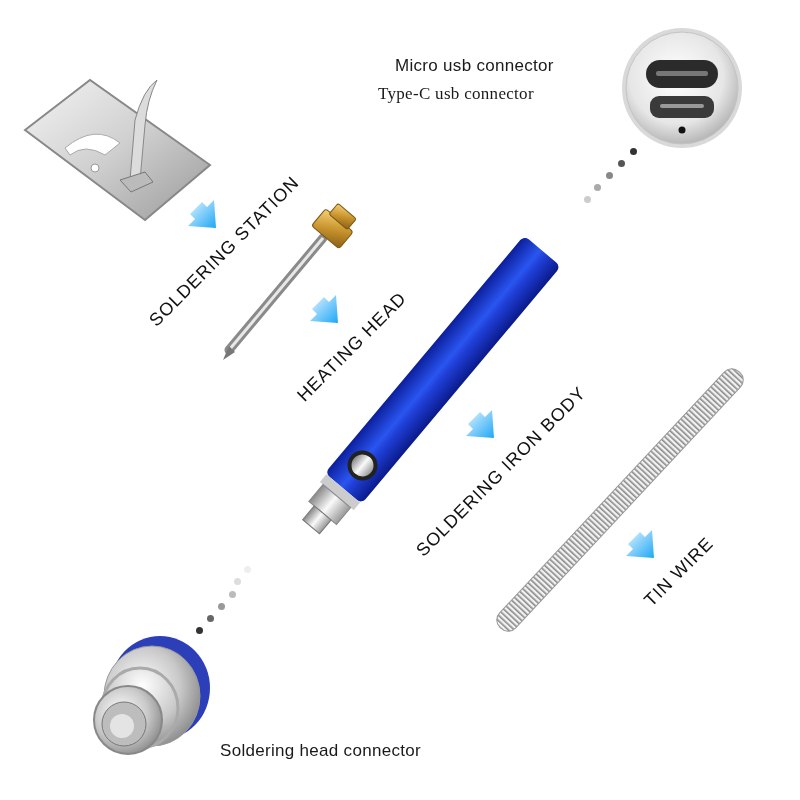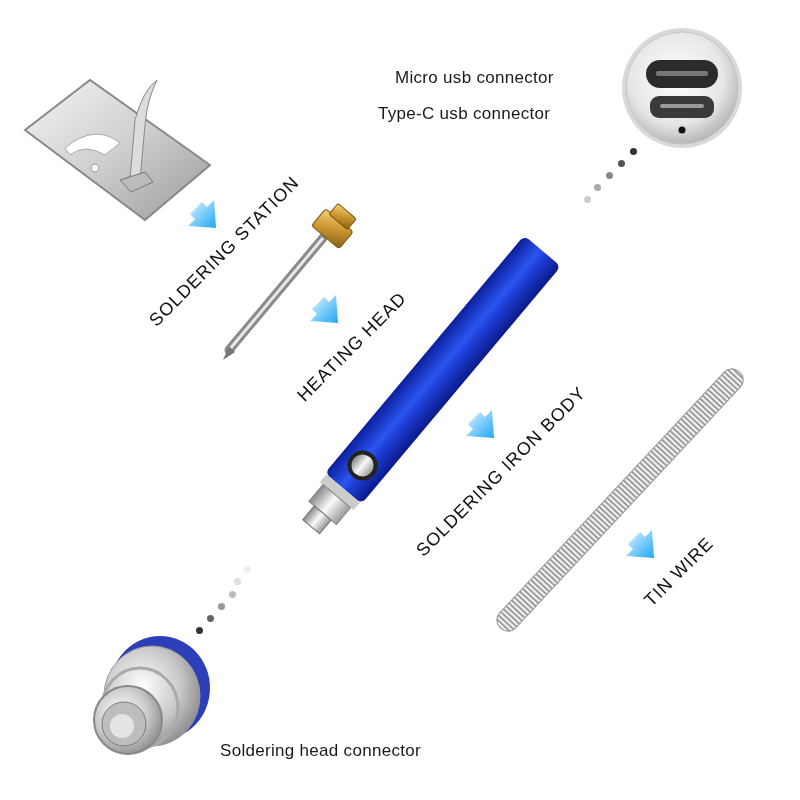--- a/index.html
+++ b/index.html
@@ -25,22 +25,22 @@
     <circle cx="62" cy="62" r="60" fill="#d9d9d9"></circle>
     <circle cx="62" cy="62" r="56" fill="url(#cap)" stroke="#c4c4c4"></circle>
     <rect x="26" y="34" width="72" height="28" rx="14" fill="#2b2b2b"></rect>
     <rect x="36" y="45" width="52" height="5" rx="2" fill="#777"></rect>
     <rect x="30" y="70" width="64" height="22" rx="9" fill="#3a3a3a"></rect>
     <rect x="40" y="78" width="44" height="4" rx="2" fill="#999"></rect>
     <circle cx="62" cy="104" r="3.5" fill="#111"></circle>
   </svg>
 </div>
 
-<div class="label" style="left:395px;top:56px;margin-top:12px;">Micro usb connector</div>
-<div class="label" style="left:378px;top:104px;">Type-C usb connector</div>
+<div class="label" style="left:395px;top:56px;">Micro usb connector</div>
+<div class="label" style="left:378px;top:84px;font-family:Liberation Serif, serif;">Type-C usb connector</div>
 
 <div>
   <div class="dot" style="left:630px;top:148px;background:#333;"></div>
   <div class="dot" style="left:618px;top:160px;background:#555;"></div>
   <div class="dot" style="left:606px;top:172px;background:#888;"></div>
   <div class="dot" style="left:594px;top:184px;background:#aaa;"></div>
   <div class="dot" style="left:584px;top:196px;background:#ccc;"></div>
 </div>
 
 <div class="abs" style="left:20px;top:70px;width:200px;height:160px;">

